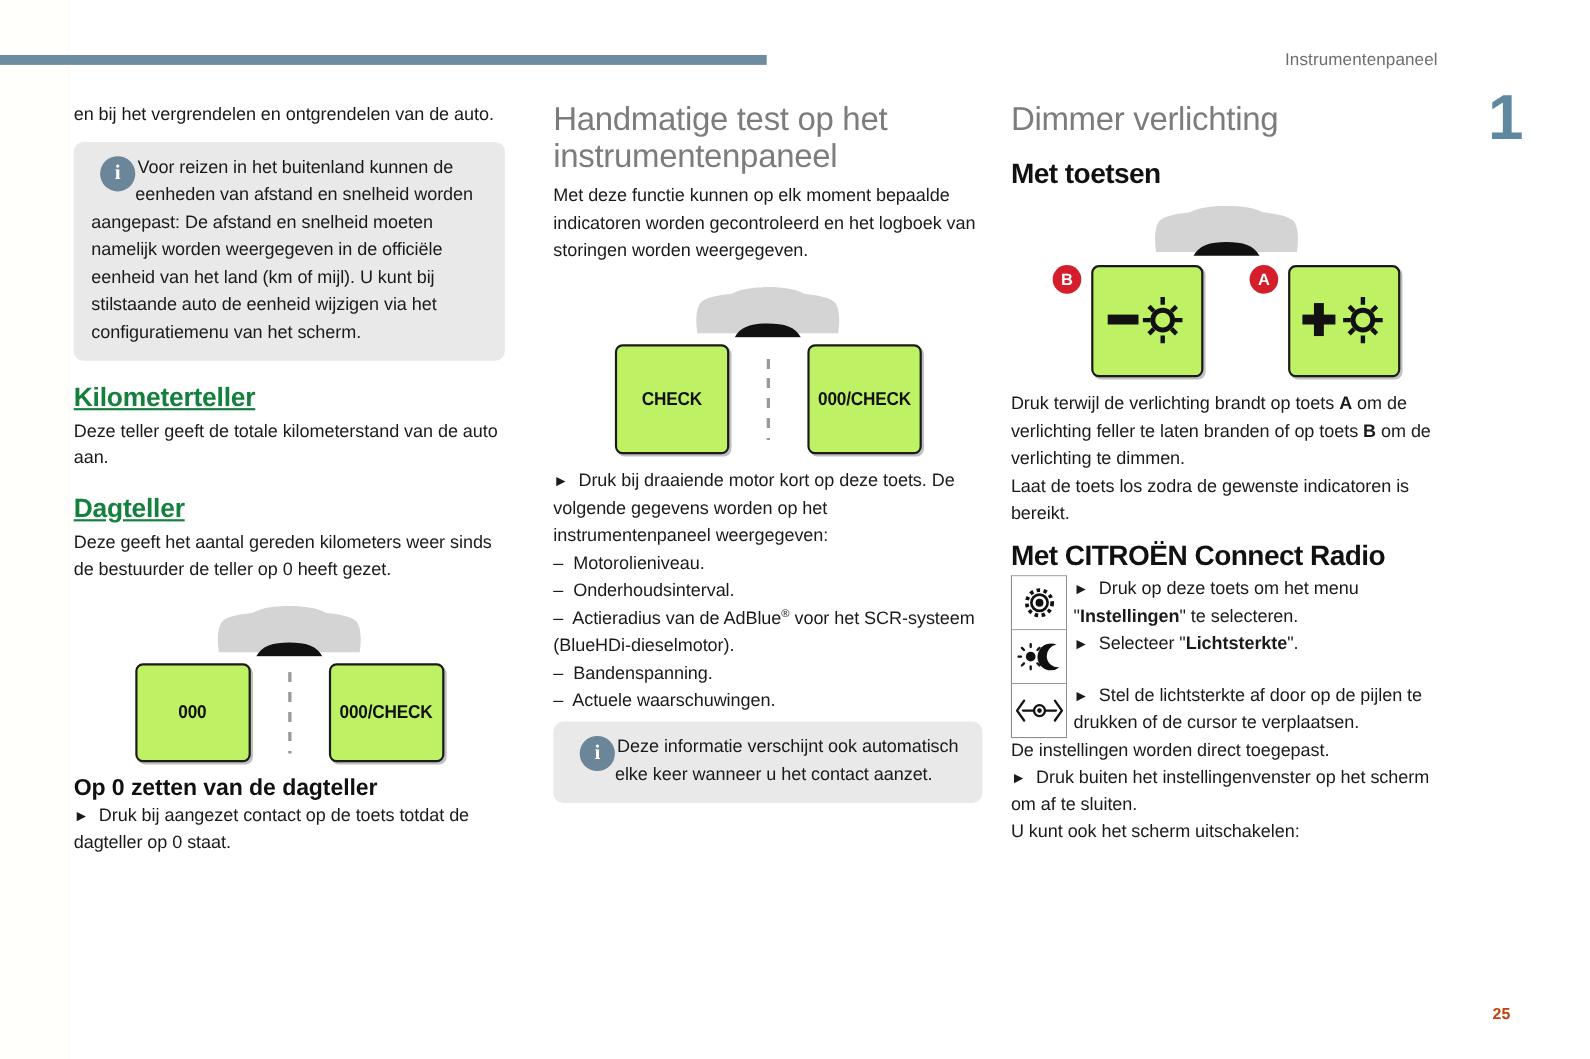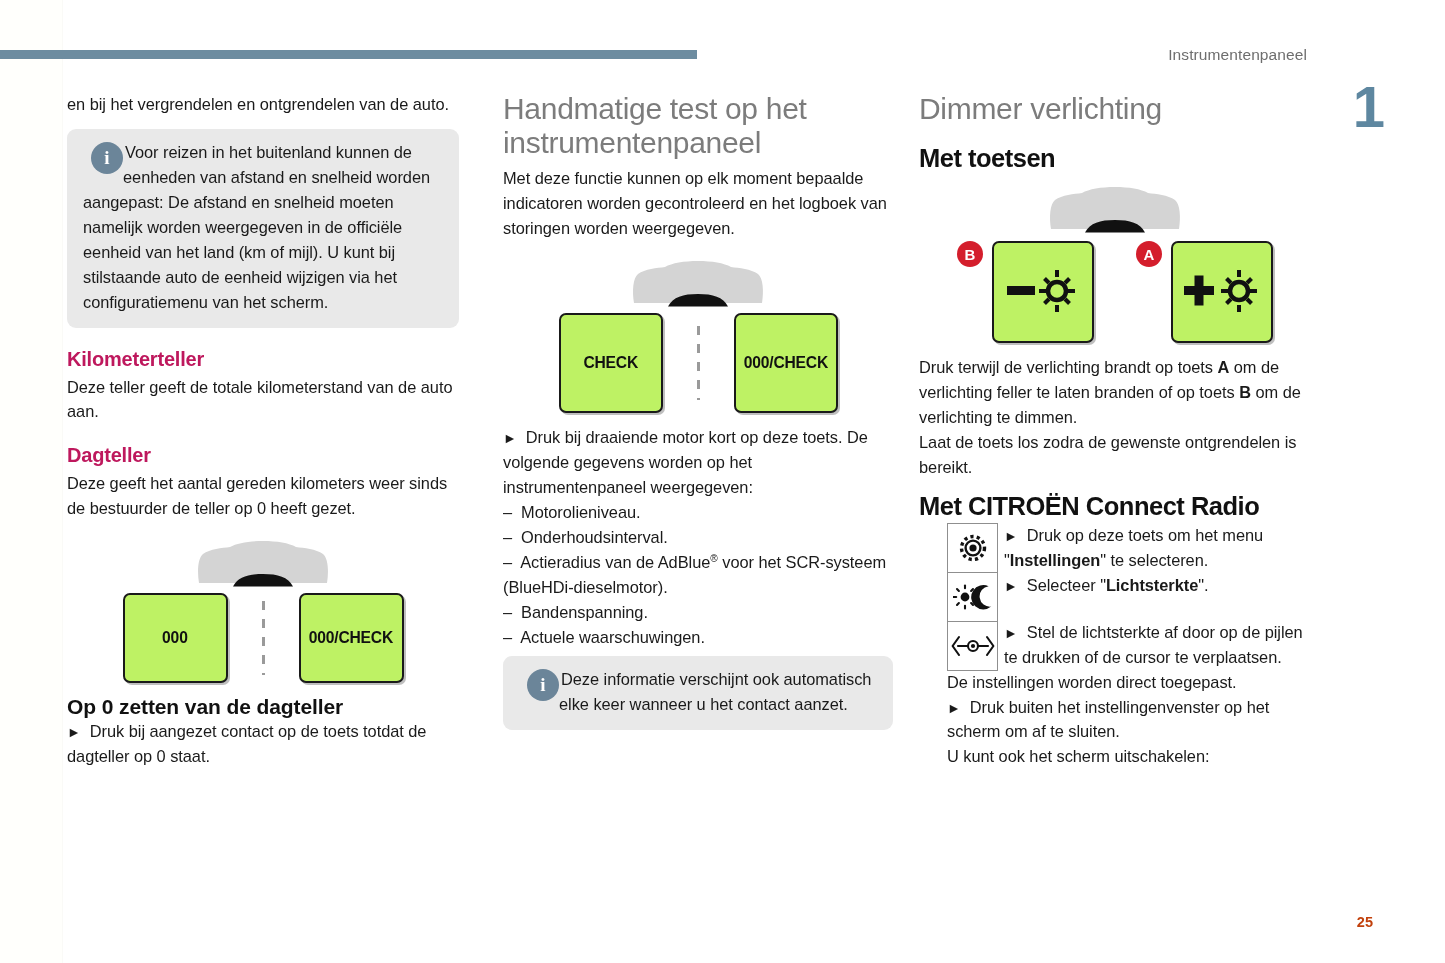--- a/index.html
+++ b/index.html
@@ -45,22 +45,22 @@
   #col3{left:919px;width:392px;}
   .body-txt{
     font-size:16.4px;line-height:1.52;color:#1a1a1a;
     letter-spacing:-.05px;
   }
   .h1{
     font-size:30px;line-height:1.14;color:#7c7c7c;
     font-weight:400;letter-spacing:-.3px;margin-bottom:6px;
   }
   .h2{
-    font-size:20px;font-weight:bold;color:#be185d;
-    letter-spacing:-.2px;margin:0 0 4px 0;
+    font-size:24px;font-weight:bold;color:#15803d;
+    letter-spacing:-.2px;margin:0 0 4px 0;text-decoration:underline;
   }
   .h2-big{
     font-size:25.5px;font-weight:bold;color:#111;
     letter-spacing:-.5px;margin:0 0 2px 0;white-space:nowrap;
   }
   .h3{
     font-size:21px;font-weight:bold;color:#111;
     letter-spacing:-.1px;margin:0;
   }
   .sp-sm{height:12px;}
@@ -111,21 +111,21 @@
   .badge{
     width:26px;height:26px;border-radius:50%;
     background:#d41e2c;color:#fff;
     display:flex;align-items:center;justify-content:center;
     font-weight:bold;font-size:15px;flex:0 0 auto;
   }
   .dimmer-row{display:flex;align-items:flex-start;justify-content:center;gap:0;}
   .dimmer-pair{display:flex;align-items:flex-start;gap:9px;}
 
   
-  .radio-block{position:relative;margin-left:28px;}
+  .radio-block{position:relative;}
   .icon-stack{
     position:absolute;left:0;top:0;width:49px;
     border:1px solid #8f8f8f;
   }
   .icon-cell{
     height:48px;border-bottom:1px solid #8f8f8f;
     display:flex;align-items:center;justify-content:center;
     background:#fff;
   }
   .icon-cell:last-child{border-bottom:none;}
@@ -283,21 +283,21 @@
             </g>
           </svg>
         </div>
       </div>
     </div>
   </div>
 
   <div class="sp-sm"></div>
 
   <div class="body-txt"><span>Druk terwijl de verlichting brandt op toets </span><b>A</b><span> om de verlichting feller te laten branden of op toets </span><b>B</b><span> om de verlichting te dimmen.</span></div>
-  <div class="body-txt">Laat de toets los zodra de gewenste ontgrendelen is bereikt.</div>
+  <div class="body-txt">Laat de toets los zodra de gewenste indicatoren is bereikt.</div>
 
   <div class="sp-sm"></div>
 
   <div class="h2-big">Met CITROËN Connect Radio</div>
 
   <div class="radio-block">
 
     <div class="icon-stack">
       <div class="icon-cell">
         <svg width="32" height="32" viewBox="0 0 32 32">

